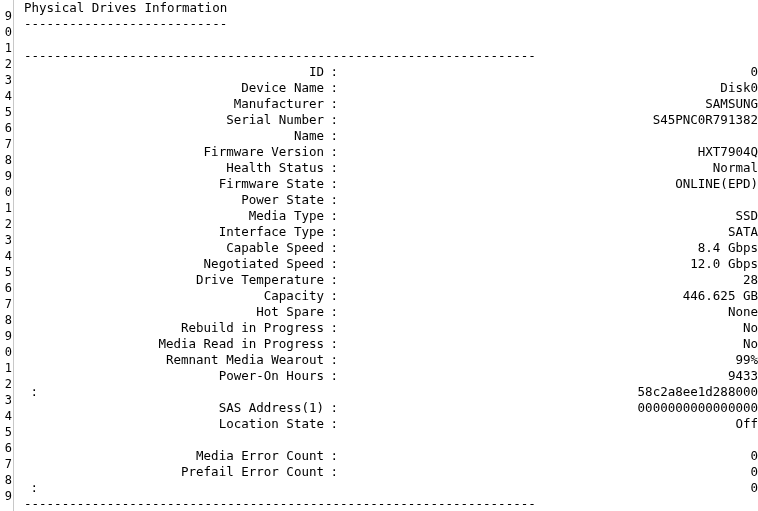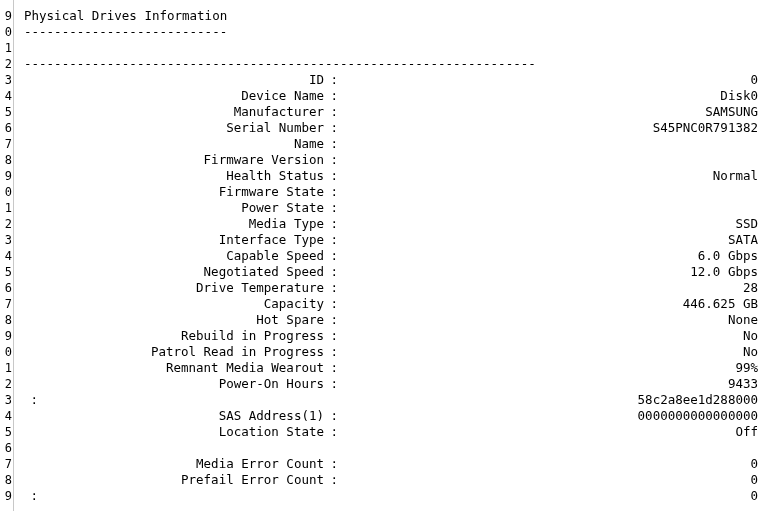--- a/index.html
+++ b/index.html
@@ -40,21 +40,20 @@
     font-size: 12px;
     color: #000000;
     padding-right: 1px;
     white-space: pre;
     overflow: hidden;
     
     direction: ltr;
   }
   .content {
     flex: 1 1 auto;
-    padding-top: 8px;
     padding-left: 10px;
     box-sizing: border-box;
     overflow: hidden;
   }
   .line {
     height: 16px;
     line-height: 16px;
     white-space: pre;
     font-family: "DejaVu Sans Mono", "Liberation Mono", monospace;
     font-size: 12.5px;
@@ -153,48 +152,50 @@
       <span class="sep">:</span>
       <span class="val">S45PNC0R791382</span>
     </div>
     <div class="row">
       <span class="key">Name</span>
       <span class="sep">:</span>
     </div>
     <div class="row">
       <span class="key">Firmware Version</span>
       <span class="sep">:</span>
+      <span class="val">HXT7904Q</span>
     </div>
     <div class="row">
       <span class="key">Health Status</span>
       <span class="sep">:</span>
       <span class="val">Normal</span>
     </div>
     <div class="row">
       <span class="key">Firmware State</span>
       <span class="sep">:</span>
+      <span class="val">ONLINE(EPD)</span>
     </div>
     <div class="row">
       <span class="key">Power State</span>
       <span class="sep">:</span>
     </div>
     <div class="row">
       <span class="key">Media Type</span>
       <span class="sep">:</span>
       <span class="val">SSD</span>
     </div>
     <div class="row">
       <span class="key">Interface Type</span>
       <span class="sep">:</span>
       <span class="val">SATA</span>
     </div>
     <div class="row">
       <span class="key">Capable Speed</span>
       <span class="sep">:</span>
-      <span class="val">6.0 Gbps</span>
+      <span class="val">8.4 Gbps</span>
     </div>
     <div class="row">
       <span class="key">Negotiated Speed</span>
       <span class="sep">:</span>
       <span class="val">12.0 Gbps</span>
     </div>
     <div class="row">
       <span class="key">Drive Temperature</span>
       <span class="sep">:</span>
       <span class="val">28</span>
@@ -208,21 +209,21 @@
       <span class="key">Hot Spare</span>
       <span class="sep">:</span>
       <span class="val">None</span>
     </div>
     <div class="row">
       <span class="key">Rebuild in Progress</span>
       <span class="sep">:</span>
       <span class="val">No</span>
     </div>
     <div class="row">
-      <span class="key">Patrol Read in Progress</span>
+      <span class="key">Media Read in Progress</span>
       <span class="sep">:</span>
       <span class="val">No</span>
     </div>
     <div class="row">
       <span class="key">Remnant Media Wearout</span>
       <span class="sep">:</span>
       <span class="val">99%</span>
     </div>
     <div class="row">
       <span class="key">Power-On Hours</span>

